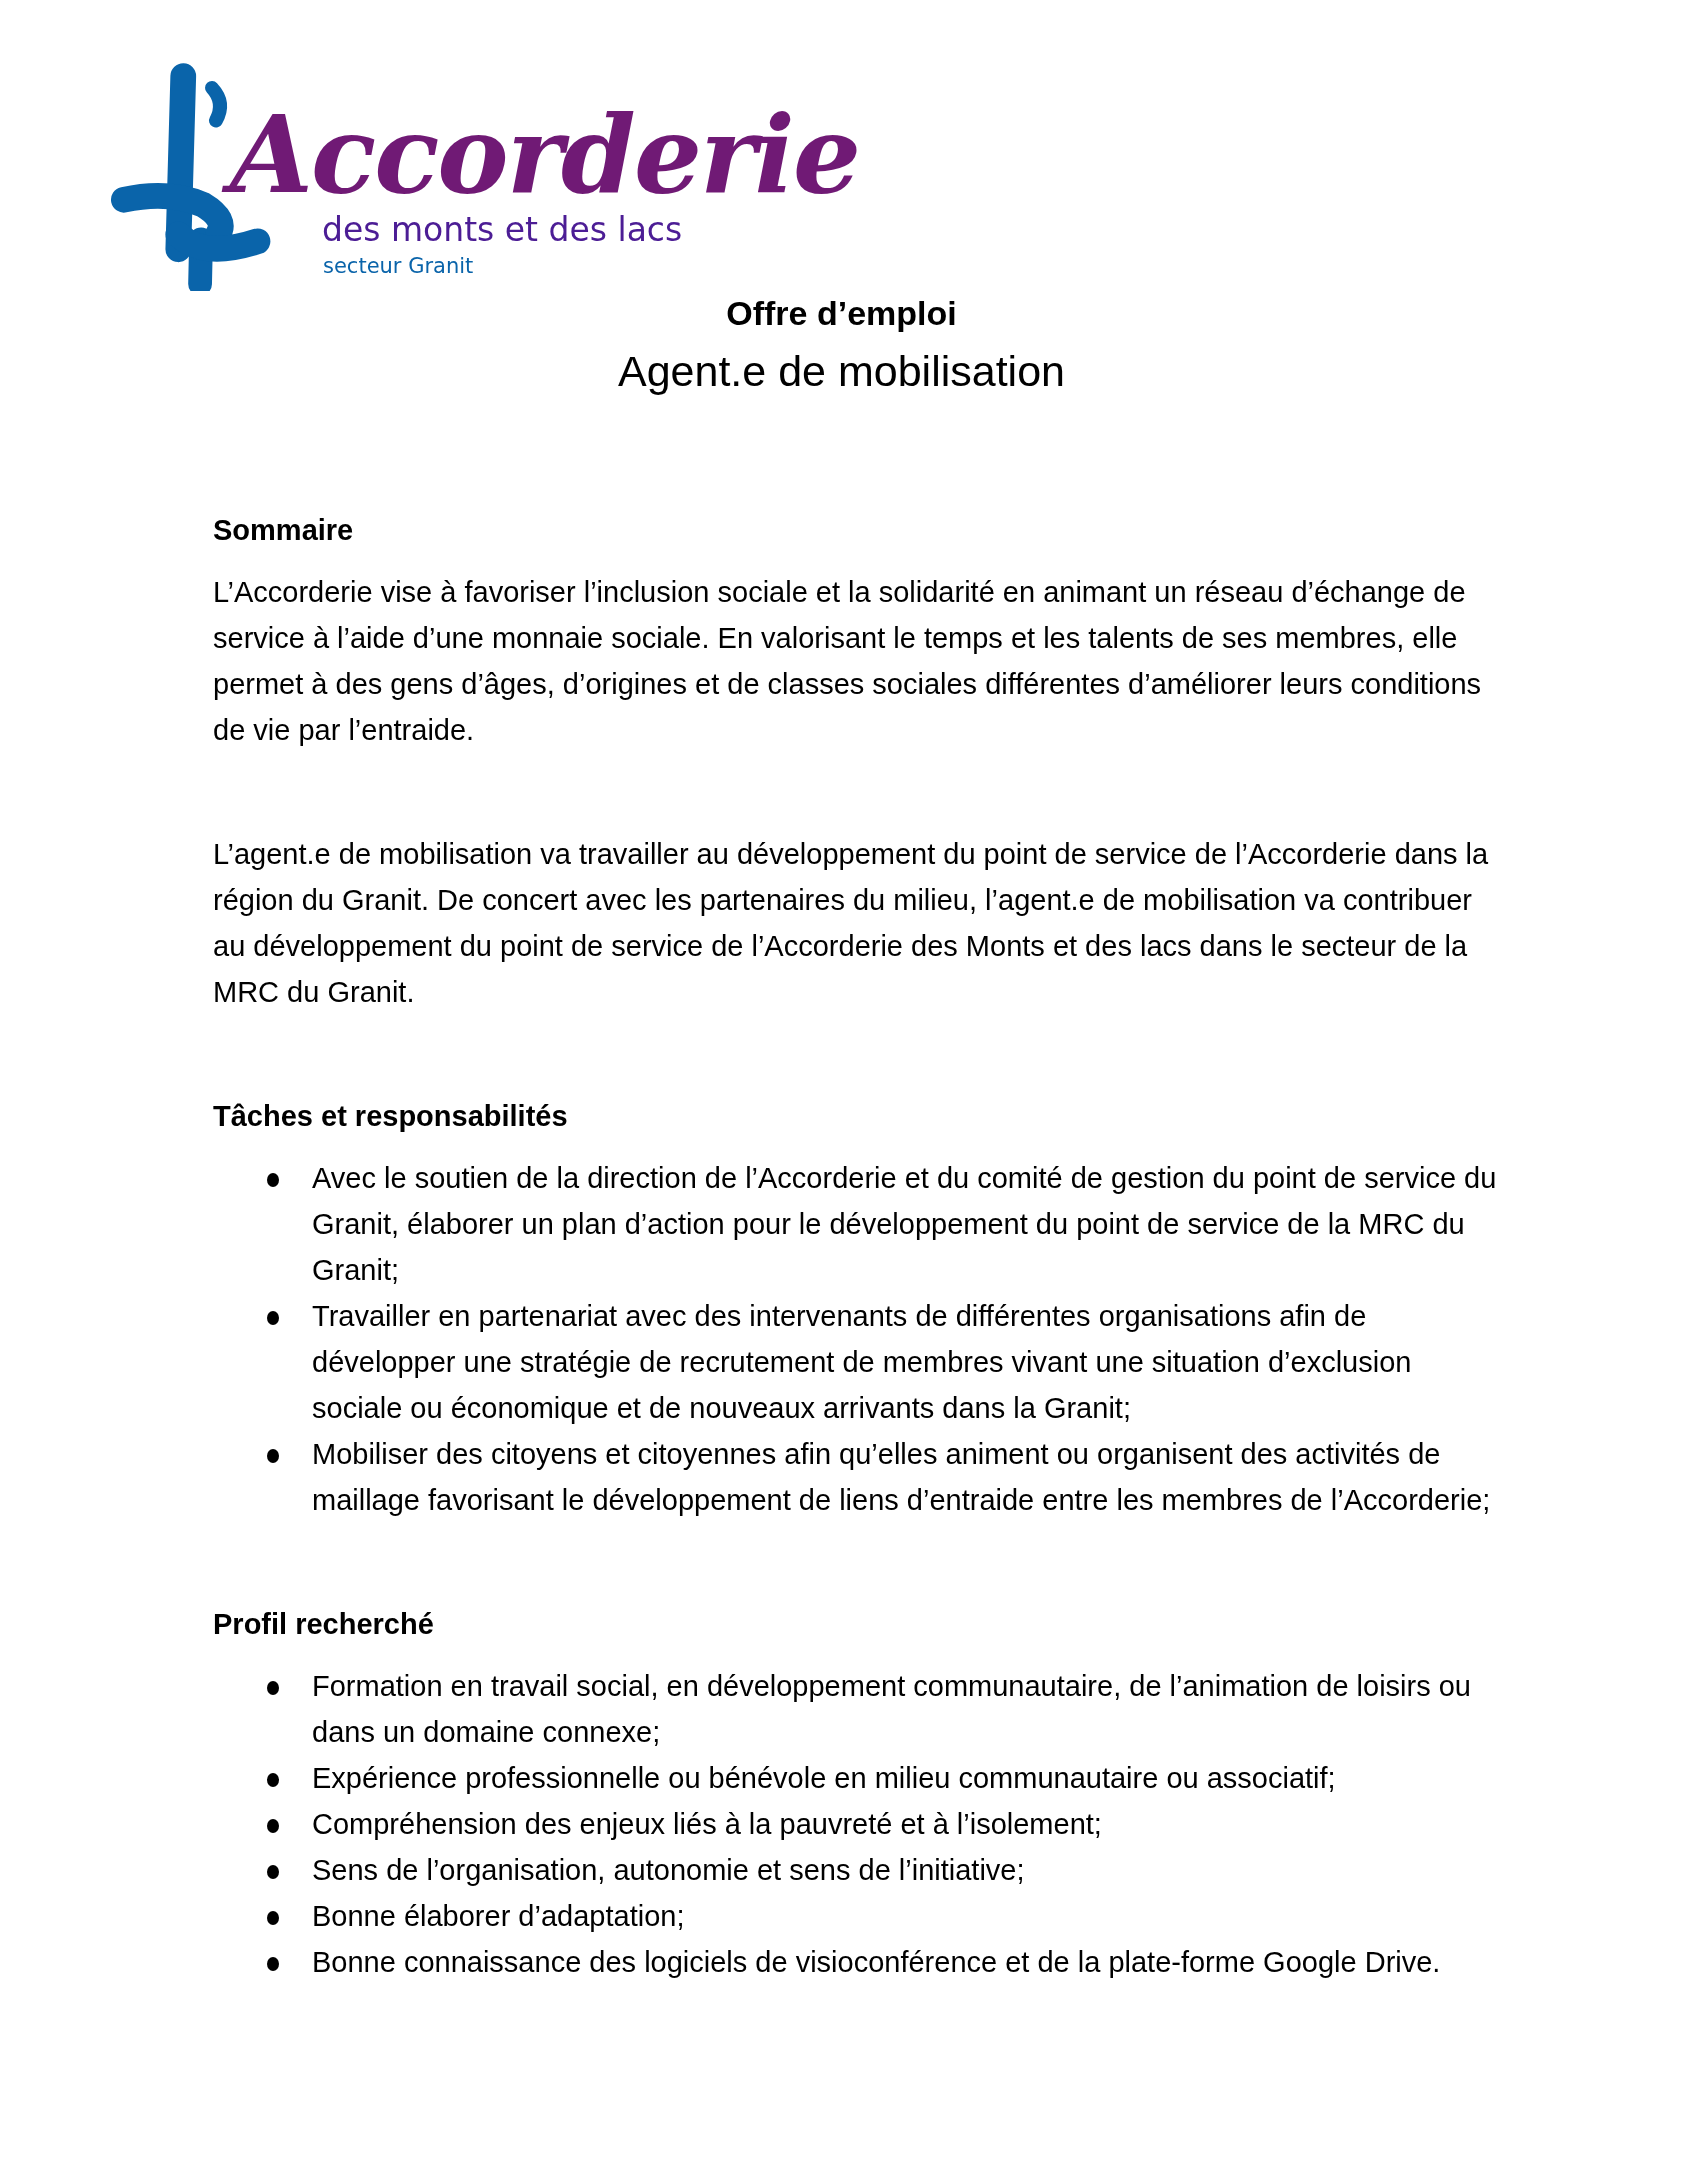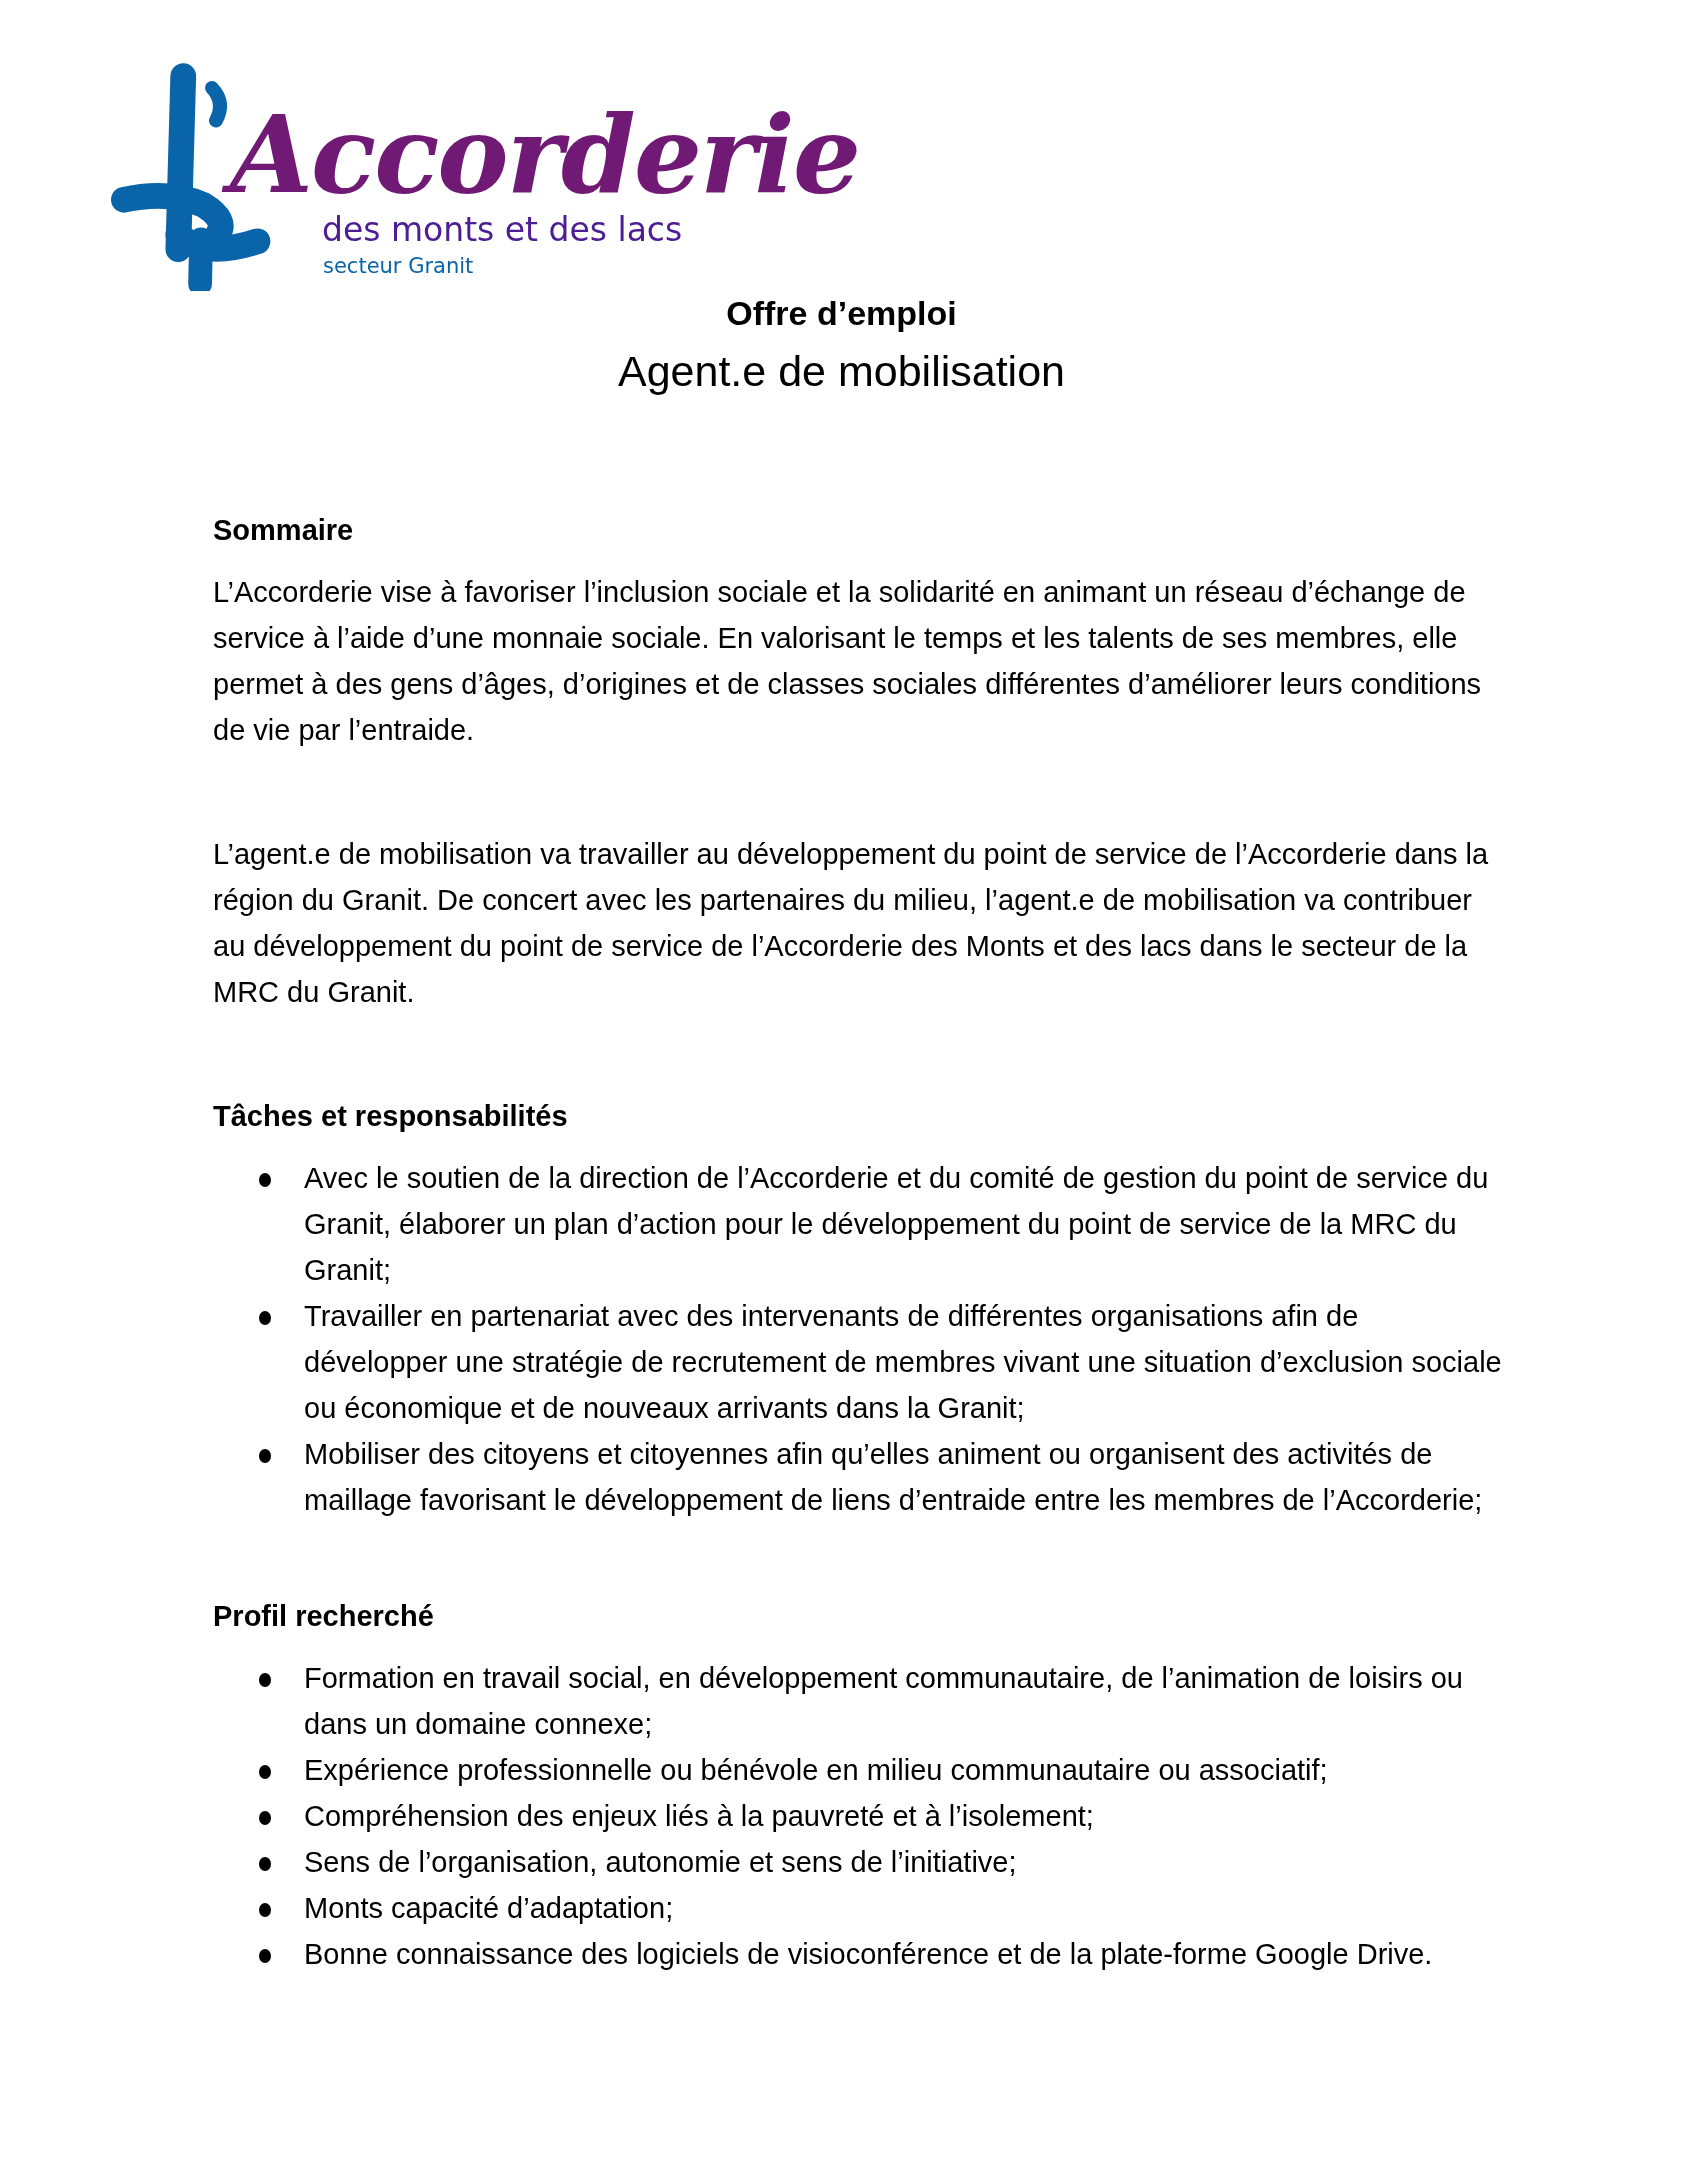--- a/index.html
+++ b/index.html
@@ -16,21 +16,21 @@
                 font-family: "DejaVu Sans", sans-serif; }
   .title { position: absolute; left: 0; width: 1683px; text-align: center; top: 294px;
            font-size: 34px; font-weight: bold; }
   .subtitle { position: absolute; left: 0; width: 1683px; text-align: center; top: 347px;
               font-size: 43px; }
   .content { position: absolute; left: 197px; top: 491px; width: 1317px;
              font-size: 29px; line-height: 46px; }
   .content p { margin: 16px; }
   .content h2 { margin: 16px; font-size: 29px; font-weight: bold; line-height: 46px; }
   .gap { height: 46px; }
-  ul.bullets { list-style: none; margin: 8px; padding: 0; }
+  ul.bullets { list-style: none; margin: 16px; padding: 0; }
   ul.bullets li { position: relative; padding-left: 99px; }
   ul.bullets li .dot { position: absolute; left: 54px; top: 18px; width: 12px; height: 14px;
                        border-radius: 50%; background: #000; }
 </style>
 </head>
 <body>
 
 <div class="logo">
   <svg width="594" height="230" viewBox="0 0 600 232">
 
@@ -68,18 +68,18 @@
     </ul>
   </section>
   <div class="gap"></div>
   <section>
     <h2>Profil recherché</h2>
     <ul class="bullets">
       <li><span class="dot"></span><span>Formation en travail social, en développement communautaire, de l’animation de loisirs ou dans un domaine connexe;</span></li>
       <li><span class="dot"></span><span>Expérience professionnelle ou bénévole en milieu communautaire ou associatif;</span></li>
       <li><span class="dot"></span><span>Compréhension des enjeux liés à la pauvreté et à l’isolement;</span></li>
       <li><span class="dot"></span><span>Sens de l’organisation, autonomie et sens de l’initiative;</span></li>
-      <li><span class="dot"></span><span>Monts capacité d’adaptation;</span></li>
+      <li><span class="dot"></span><span>Bonne élaborer d’adaptation;</span></li>
       <li><span class="dot"></span><span>Bonne connaissance des logiciels de visioconférence et de la plate-forme Google Drive.</span></li>
     </ul>
   </section>
 </div>
 
 
 </body></html>

